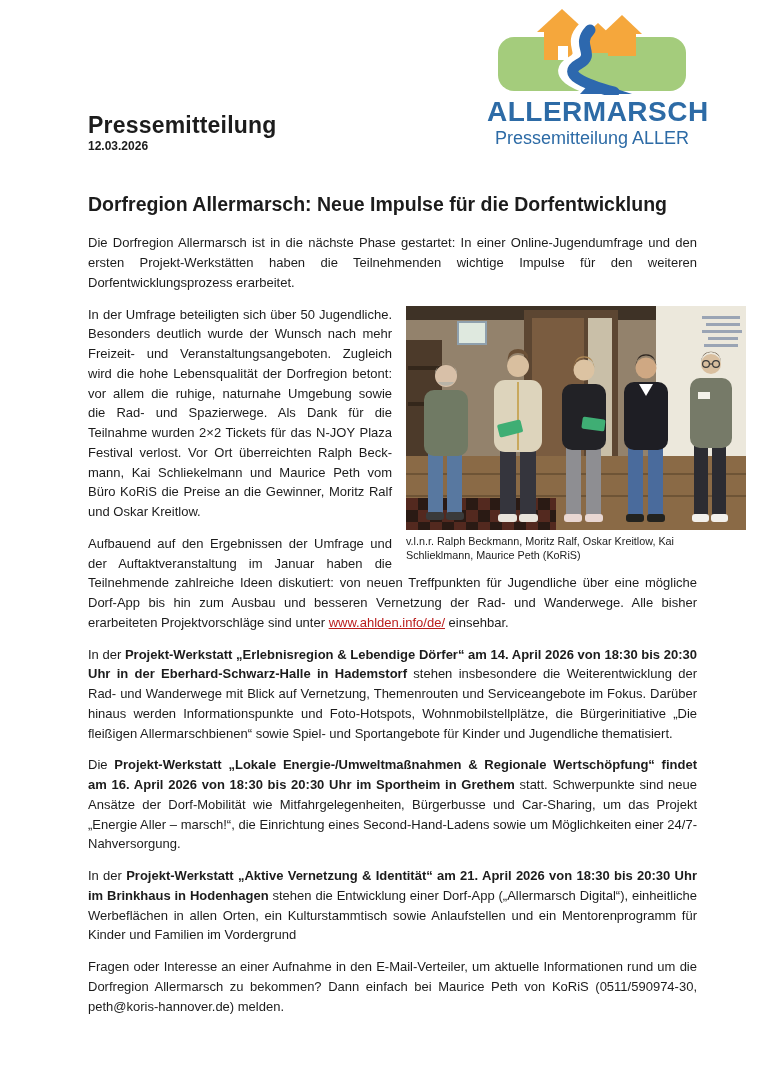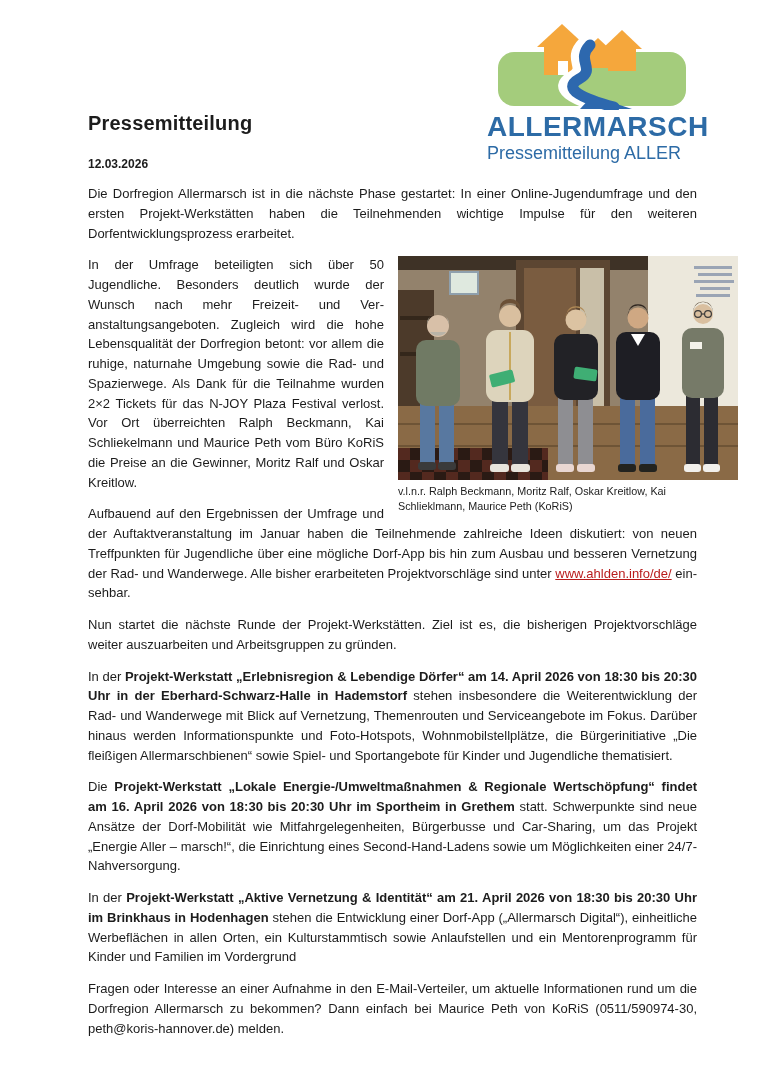--- a/index.html
+++ b/index.html
@@ -2,35 +2,35 @@
 <html lang="de"><head>
 <meta charset="utf-8">
 <style>
   html,body{margin:0;padding:0;background:#ffffff;}
   body{font-family:"Liberation Sans",sans-serif;color:#1c1c1c;}
   .page{position:relative;width:767px;height:1066px;background:#ffffff;overflow:hidden;}
 
   
   .header{position:relative;height:172px;}
   .kicker-block{position:absolute;left:88px;top:112px;}
-  .kicker{font-size:20px;font-weight:bold;letter-spacing:.2px;}
-  .date{font-size:12px;font-weight:bold;margin-top:22px;}
-  .logo-block{position:absolute;right:70px;top:22px;width:210px;text-align:left;}
+  .kicker{font-size:23px;font-weight:bold;letter-spacing:.2px;}
+  .date{font-size:12px;font-weight:bold;margin-top:0;}
+  .logo-block{position:absolute;right:70px;top:7px;width:210px;text-align:center;}
   .logo-art{display:block;margin:0 auto;}
   .logo-word{font-size:28px;font-weight:bold;letter-spacing:.5px;color:#2d6ba6;line-height:1.05;margin-top:2px;}
   .logo-tag{font-size:18px;color:#2d6ba6;line-height:1.15;margin-top:2px;}
 
   
   .headline{margin:18px 70px 14px 88px;font-size:19.5px;font-weight:bold;line-height:1.5;}
 
   
   .content{margin:0 70px 0 88px;font-size:13px;line-height:1.52;text-align:justify;hyphens:manual;}
   .content p{margin:12px 0 10px 0;}
   .content a{color:#b91c1c;text-decoration:underline;}
-  figure.photo{float:right;width:291px;margin:3px 8px 4px 14px;}
+  figure.photo{float:right;width:291px;margin:3px 0 4px 14px;}
   figure.photo svg{display:block;width:340px;height:224px;}
   figcaption{font-size:10.8px;line-height:1.35;text-align:left;margin-top:4px;}
 </style>
 </head>
 <body>
 
 <div class="page">
 
   <div class="header">
     <div class="kicker-block">
@@ -55,20 +55,21 @@
 
         <path d="M92,22 C76,38 98,46 80,56 C62,66 82,76 108,84" fill="none" stroke="#ffffff" stroke-width="14" stroke-linecap="round"></path>
         <path d="M98,23 C83,39 105,47 87,57 C69,67 92,77 122,85" fill="none" stroke="#2d68ae" stroke-width="11" stroke-linecap="round"></path>
         <polygon points="100,74 140,87 88,87" fill="#2d68ae"></polygon>
       </svg>
       <div class="logo-word">ALLERMARSCH</div>
       <div class="logo-tag">Pressemitteilung ALLER</div>
     </div>
   </div>
 
+  <h1 class="headline">Dorfregion Allermarsch: Neue Impulse für die Dorfentwick­lung</h1>
 
   <div class="content">
 
     <p>Die Dorfregion Allermarsch ist in die nächste Phase gestartet: In einer Online-Jugendumfrage und den ersten Projekt-Werkstätten haben die Teilnehmenden wichtige Impulse für den weite­ren Dorfentwicklungsprozess erarbeitet.</p>
 
     <figure class="photo">
       <svg viewBox="0 0 340 224" aria-hidden="true">
         <defs>
           <pattern id="checker" width="24" height="24" patternUnits="userSpaceOnUse">
             <rect width="24" height="24" fill="#2a1a14"></rect>
@@ -152,21 +153,20 @@
         <circle cx="310" cy="58" r="3.4" fill="none" stroke="#3a3a3a" stroke-width="1.2"></circle>
         <line x1="303.4" y1="58" x2="306.6" y2="58" stroke="#3a3a3a" stroke-width="1.2"></line>
       </svg>
       <figcaption>v.l.n.r. Ralph Beckmann, Moritz Ralf, Oskar Kreitlow, Kai Schliekl­mann, Maurice Peth (KoRiS)</figcaption>
     </figure>
 
     <p>In der Umfrage beteiligten sich über 50 Jugendliche. Besonders deutlich wurde der Wunsch nach mehr Freizeit- und Ver­anstaltungsangeboten. Zugleich wird die hohe Lebensqualität der Dorfregion be­tont: vor allem die ruhige, naturnahe Um­gebung sowie die Rad- und Spazierwege. Als Dank für die Teilnahme wurden 2×2 Tickets für das N-JOY Plaza Festival ver­lost. Vor Ort überreichten Ralph Beck­mann, Kai Schliekelmann und Maurice Peth vom Büro KoRiS die Preise an die Gewinner, Moritz Ralf und Oskar Kreitlow.</p>
 
     <p><span>Aufbauend auf den Ergebnissen der Um­frage und der Auftaktveranstaltung im Januar haben die Teilnehmende zahlreiche Ideen diskutiert: von neuen Treffpunkten für Jugend­liche über eine mögliche Dorf-App bis hin zum Ausbau und besseren Vernetzung der Rad- und Wanderwege. Alle bisher erarbeiteten Projektvorschläge sind unter </span><a href="#">www.ahlden.info/de/</a><span> ein­sehbar.</span></p>
 
-    <p>Nun startet die nächste Runde der Projekt-Werkstätten. Ziel ist es, die bisherigen Projektvor­schläge weiter auszuarbeiten und Arbeitsgruppen zu gründen.</p>
 
     <p><span>In der </span><strong>Projekt-Werkstatt „Erlebnisregion &amp; Lebendige Dörfer“ am 14. April 2026 von 18:30 bis 20:30 Uhr in der Eberhard-Schwarz-Halle in Hademstorf</strong><span> stehen insbesondere die Wei­terentwicklung der Rad- und Wanderwege mit Blick auf Vernetzung, Themenrouten und Ser­viceangebote im Fokus. Darüber hinaus werden Informationspunkte und Foto-Hotspots, Wohnmobilstellplätze, die Bürgerinitiative „Die fleißigen Allermarschbienen“ sowie Spiel- und Sportangebote für Kinder und Jugendliche thematisiert.</span></p>
 
     <p><span>Die </span><strong>Projekt-Werkstatt „Lokale Energie-/Umweltmaßnahmen &amp; Regionale Wertschöpfung“ findet am 16. April 2026 von 18:30 bis 20:30 Uhr im Sportheim in Grethem</strong><span> statt. Schwer­punkte sind neue Ansätze der Dorf-Mobilität wie Mitfahrgelegenheiten, Bürgerbusse und Car-Sharing, um das Projekt „Energie Aller – marsch!“, die Einrichtung eines Second-Hand-Ladens sowie um Möglichkeiten einer 24/7-Nahversorgung.</span></p>
 
     <p><span>In der </span><strong>Projekt-Werkstatt „Aktive Vernetzung &amp; Identität“ am 21. April 2026 von 18:30 bis 20:30 Uhr im Brinkhaus in Hodenhagen</strong><span> stehen die Entwicklung einer Dorf-App („Allermarsch Digital“), einheitliche Werbeflächen in allen Orten, ein Kulturstammtisch sowie Anlaufstellen und ein Mentorenprogramm für Kinder und Familien im Vordergrund</span></p>
 
     <p>Fragen oder Interesse an einer Aufnahme in den E-Mail-Verteiler, um aktuelle Informationen rund um die Dorfregion Allermarsch zu bekommen? Dann einfach bei Maurice Peth von KoRiS (0511/590974-30, peth@koris-hannover.de) melden.</p>
 
   </div>

